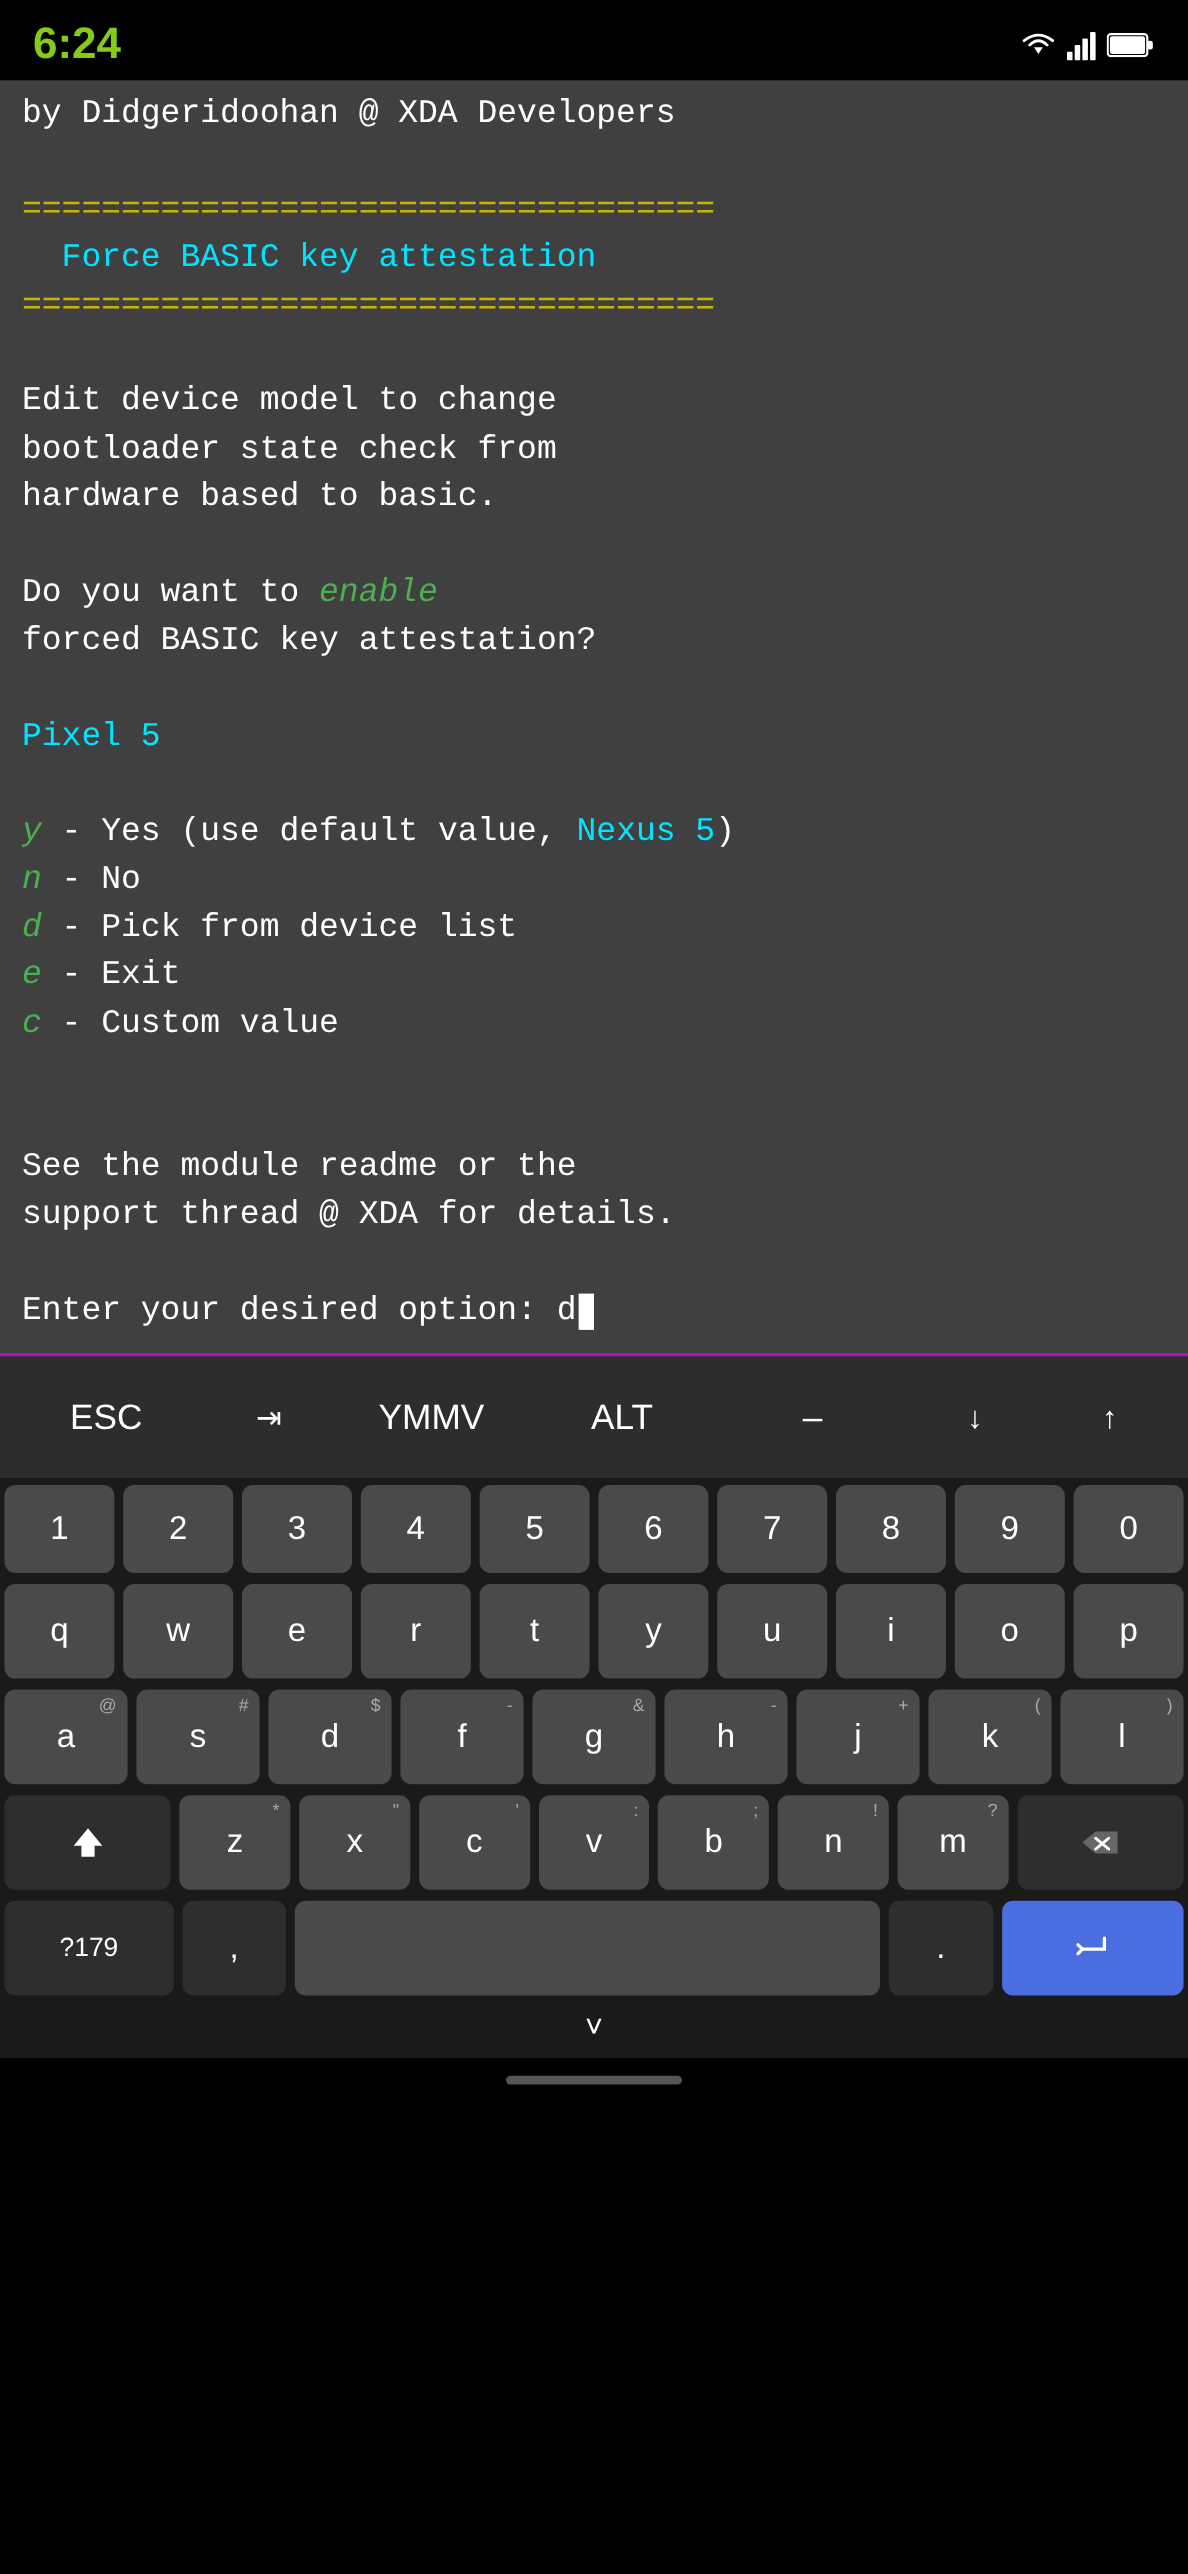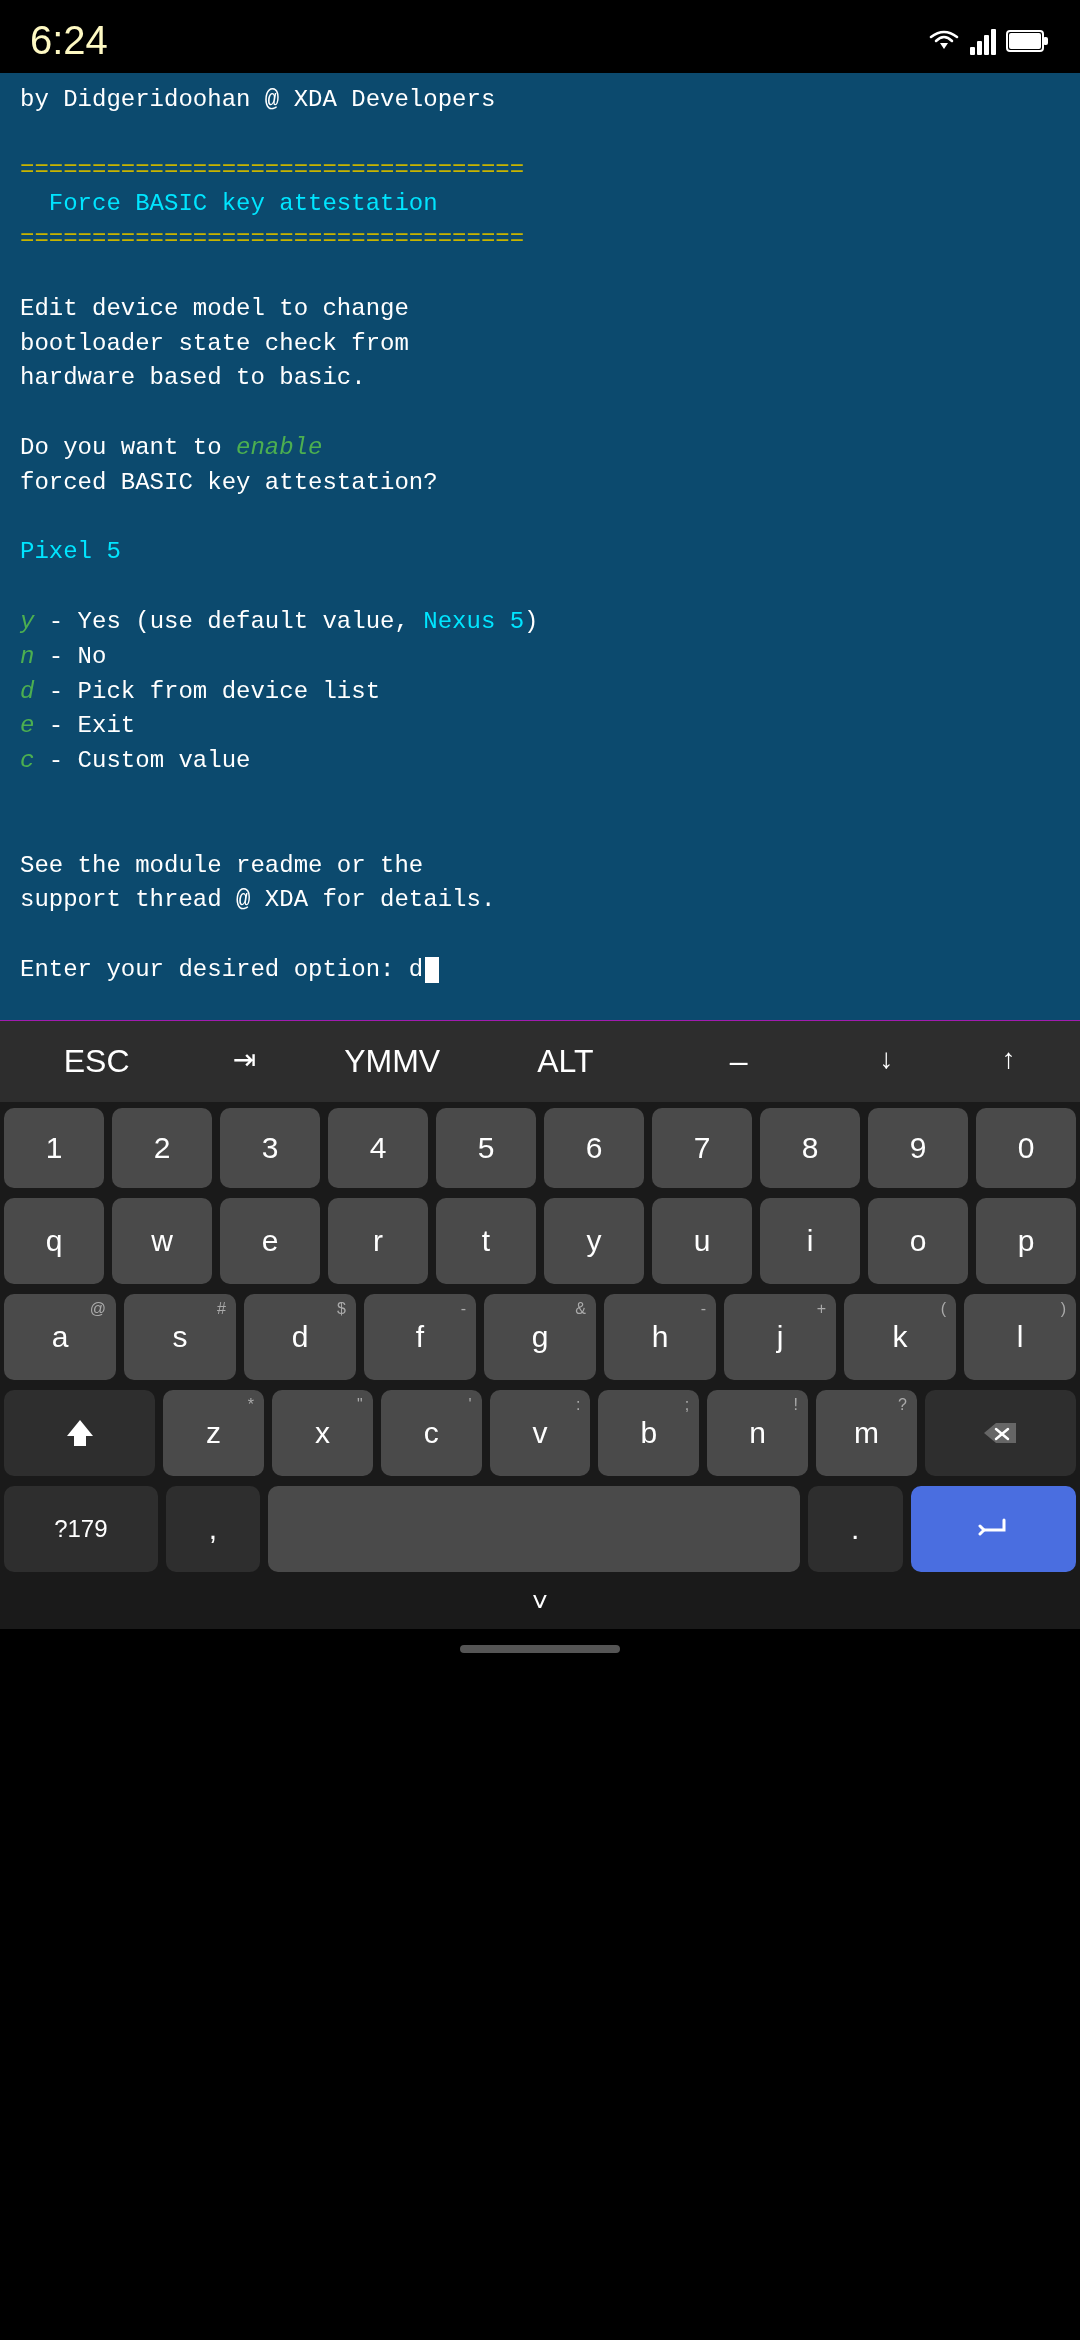--- a/index.html
+++ b/index.html
@@ -16,43 +16,43 @@
     
     .status-bar {
       display: flex;
       justify-content: space-between;
       align-items: center;
       padding: 18px 30px 10px 30px;
       background: #000;
     }
     .status-time {
       font-size: 40px;
-      font-weight: normal;
-      color: #fef9c3;
+      font-weight: bold;
+      color: #84cc16;
       font-family: sans-serif;
     }
     .status-icons {
       display: flex;
       align-items: center;
       gap: 8px;
     }
     .wifi-icon {
       width: 36px;
       height: 28px;
     }
     .signal-icon {
       width: 28px;
       height: 28px;
     }
 
     
     .terminal {
-      padding: 10px 20px 32px 20px;
-      background: #0c4a6e;
-      font-size: 24px;
+      padding: 10px 20px 16px 20px;
+      background: #404040;
+      font-size: 30px;
       line-height: 1.45;
     }
 
     .equals-line {
       color: #c8b400;
       letter-spacing: 0px;
     }
     .title-line {
       color: #00e5ff;
     }
@@ -74,24 +74,25 @@
       width: 14px;
       height: 1.1em;
       background: #fff;
       vertical-align: text-bottom;
       margin-left: 2px;
     }
 
     
     .special-keys {
       display: flex;
+      align-items: center;
       background: #2d2d2d;
-      padding: 16px 10px;
+      padding: 31px 10px;
       gap: 0;
-      border-top: 1px solid #a21caf;
+      border-top: 3px solid #a21caf;
     }
     .special-key {
       flex: 1;
       text-align: center;
       color: #fff;
       font-size: 32px;
       font-family: sans-serif;
       font-weight: 500;
       padding: 6px 2px;
     }

